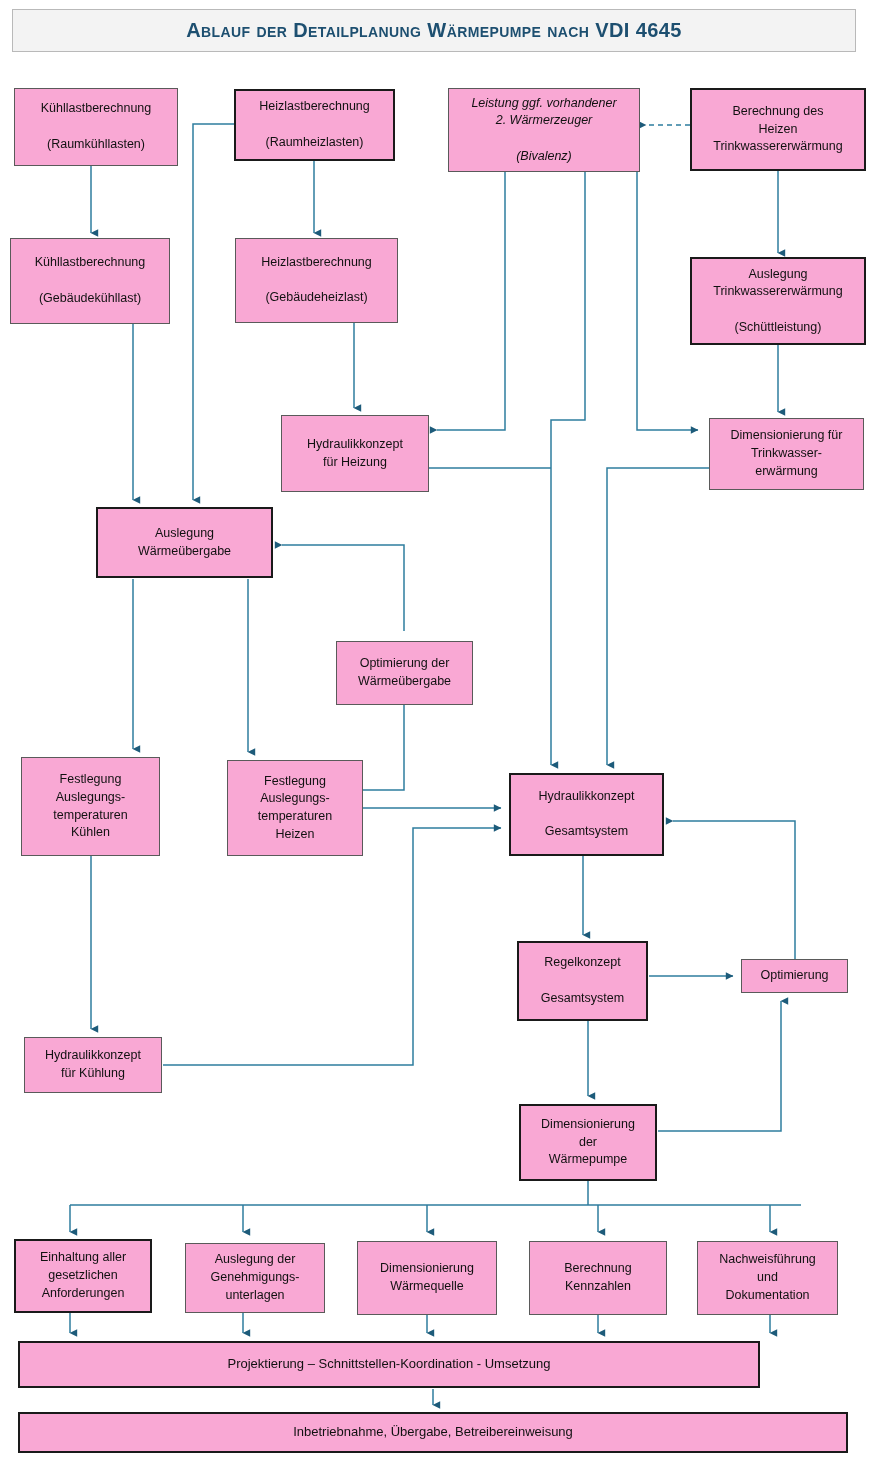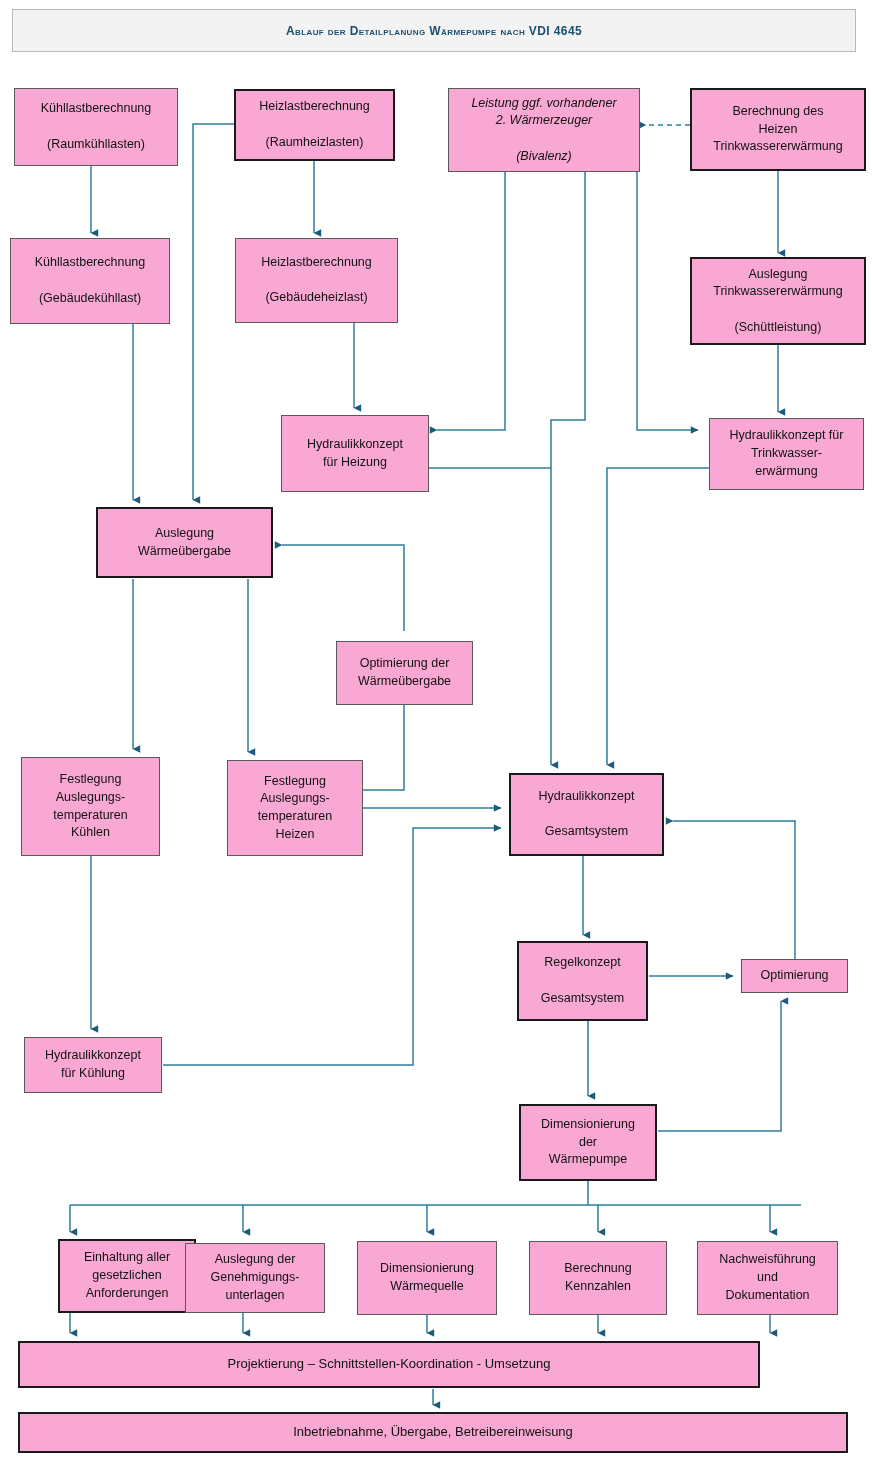--- a/index.html
+++ b/index.html
@@ -28,21 +28,21 @@
     position:absolute;
     left:12px; top:9px;
     width:844px; height:43px;
     background:#f3f3f3;
     border:1px solid #b9b9b9;
     display:flex;align-items:center;justify-content:center;
     box-sizing:border-box;
   }
   .title-text{
     font-family:"Liberation Sans","DejaVu Sans",sans-serif;
-    font-size:12px;
+    font-size:20px;
     font-weight:bold;
     font-variant:small-caps;
     letter-spacing:.4px;
     color:#1d4f70;
     white-space:nowrap;
   }
 
   
   .node{
     position:absolute;
@@ -206,21 +206,21 @@
 
 (Schüttleistung)</span>
   </div>
 
   <div class="node thin" style="left:281px; top:415px; width:148px; height:77px;">
     <span class="lbl">Hydraulikkonzept
 für Heizung</span>
   </div>
 
   <div class="node thin" style="left:709px; top:418px; width:155px; height:72px;">
-    <span class="lbl">Hydraulikkonzept für
+    <span class="lbl">Dimensionierung für
 Trinkwasser-
 erwärmung</span>
   </div>
 
   <div class="node thick" style="left:96px;  top:507px; width:177px; height:71px;">
     <span class="lbl">Auslegung
 Wärmeübergabe</span>
   </div>
 
   <div class="node thin" style="left:336px; top:596px; width:137px; height:64px;margin-top:45px;">
@@ -262,21 +262,21 @@
     <span class="lbl">Hydraulikkonzept
 für Kühlung</span>
   </div>
 
   <div class="node thick" style="left:519px; top:1104px; width:138px; height:77px;">
     <span class="lbl">Dimensionierung
 der
 Wärmepumpe</span>
   </div>
 
-  <div class="node thick" style="left:14px;  top:1239px; width:138px; height:74px;margin-left:44px;">
+  <div class="node thick" style="left:14px;  top:1239px; width:138px; height:74px;">
     <span class="lbl">Einhaltung aller
 gesetzlichen
 Anforderungen</span>
   </div>
 
   <div class="node thin" style="left:185px; top:1243px; width:140px; height:70px;">
     <span class="lbl">Auslegung der
 Genehmigungs-
 unterlagen</span>
   </div>

